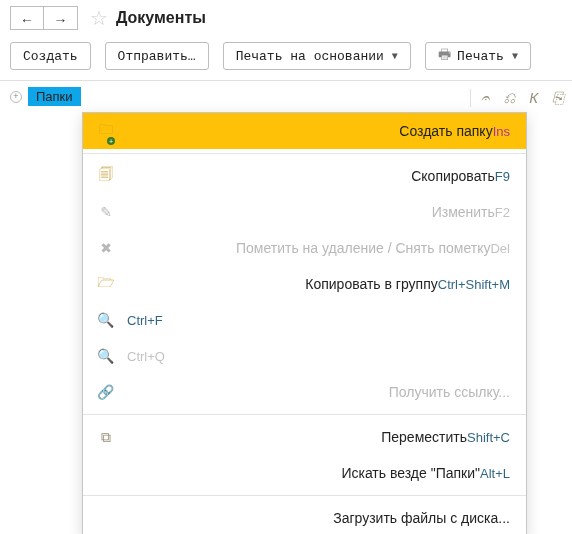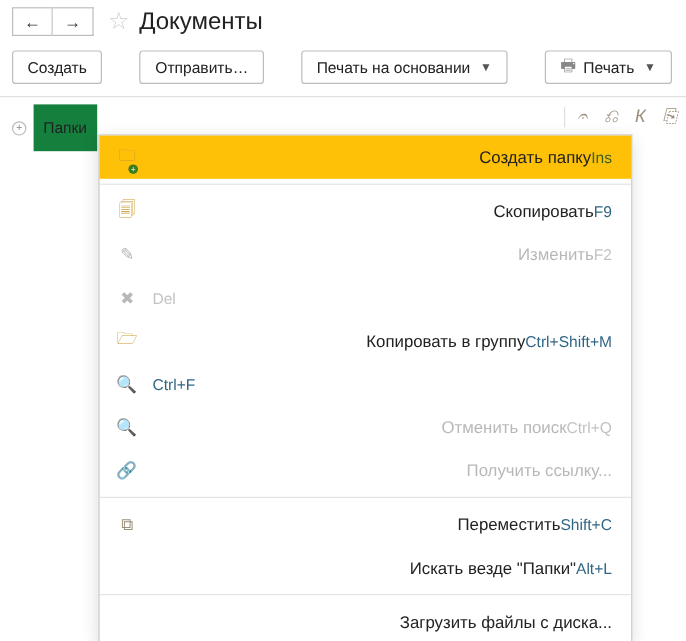--- a/index.html
+++ b/index.html
@@ -20,24 +20,24 @@
     display: inline-flex; align-items: center; justify-content: center;
     cursor: pointer;
   }
   .navbtn + .navbtn { border-left: none; }
   .arrow { font-size: 14px; color: #333; }
   .star {
     margin: 0 8px 0 12px;
     color: #cfcfcf; font-size: 20px; line-height: 1;
     cursor: pointer;
   }
-  .page-title { font-size: 20px; font-weight: normal; }
-
-  
-  .actions { display: flex; align-items: center; gap: 31px; padding: 4px 28px 10px 10px; }
+  .page-title { font-size: 16px; font-weight: bold; }
+
+  
+  .actions { display: flex; align-items: center; gap: 14px; padding: 4px 28px 10px 10px; font-family: Liberation Mono, monospace; }
   .btn {
     height: 28px; padding: 0 12px;
     border: 1px solid #bdbdbd; border-radius: 3px;
     background: #fff; display: inline-flex; align-items: center; gap: 6px;
     cursor: pointer; white-space: nowrap;
   }
   .btn .dd { color: #555; font-size: 10px; margin-left: 2px; }
   .printer { color: #888; font-size: 14px; }
 
   
@@ -45,21 +45,21 @@
     display: flex; align-items: center; gap: 6px;
     padding: 6px 10px; border-top: 1px solid #e0e0e0;
   }
   .tree-plus {
     width: 12px; height: 12px; border-radius: 50%;
     border: 1px solid #bbb; display: inline-flex;
     align-items: center; justify-content: center;
     font-size: 9px; color: #888; line-height: 1;
   }
   .tree-item {
-    background: #15803d; padding: 12px 8px;
+    background: #0ea5e9; padding: 2px 8px;
     cursor: pointer;
   }
 
   
   .side-tools {
     position: absolute; top: 89px; right: 8px;
     display: flex; gap: 14px;
     color: #9a8f7a;
     border-left: 1px solid #e0e0e0;
     padding-left: 10px;
@@ -86,21 +86,21 @@
   .ctx-item.highlight {
     background: #ffc107;
   }
   .ctx-icon {
     width: 22px; display: inline-flex; justify-content: center;
     font-size: 14px; margin-right: 10px;
   }
   .ctx-label { flex: 1; text-align: right; }
   .ctx-short { color: inherit; opacity: .85; font-size: 13px; }
   .ctx-item:not(.disabled) .ctx-short { color: #0c4a6e; }
-  .ctx-item.highlight .ctx-short { color: #14532d; }
+  .ctx-item.highlight .ctx-short { color: #a21caf; }
   .ctx-sep { height: 1px; margin: 4px 0; background: #e3e3e3; }
 
   
   .i-folder { color: #c99b2e; position: relative; }
   .i-plus-badge {
     position: absolute; right: -2px; bottom: -2px;
     width: 8px; height: 8px; border-radius: 50%;
     background: #3a7d1e; color: #fff; font-size: 7px;
     display: flex; align-items: center; justify-content: center;
   }
@@ -177,40 +177,40 @@
       <span class="ctx-icon">
         <span class="i-pencil">✎</span>
       </span>
       <span class="ctx-label">Изменить</span>
       <span class="ctx-short">F2</span>
     </div>
     <div class="ctx-item disabled">
       <span class="ctx-icon">
         <span class="i-trash">✖</span>
       </span>
+      <span class="ctx-label">Пометить на удаление / Снять пометку</span>
       <span class="ctx-short">Del</span>
     </div>
     <div class="ctx-item">
       <span class="ctx-icon">
         <span class="i-move">🗁</span>
       </span>
       <span class="ctx-label">Копировать в группу</span>
       <span class="ctx-short">Ctrl+Shift+M</span>
     </div>
     <div class="ctx-item">
       <span class="ctx-icon">
         <span class="i-search">🔍</span>
       </span>
       <span class="ctx-short">Ctrl+F</span>
     </div>
     <div class="ctx-item disabled">
       <span class="ctx-icon">
         <span class="i-search-x">🔍</span>
       </span>
-      <span class="ctx-label">Отменить поиск</span>
       <span class="ctx-short">Ctrl+Q</span>
     </div>
     <div class="ctx-item disabled">
       <span class="ctx-icon">
         <span class="i-link">🔗</span>
       </span>
       <span class="ctx-label">Получить ссылку...</span>
     </div>
     <div class="ctx-sep"></div>
     <div class="ctx-item">

